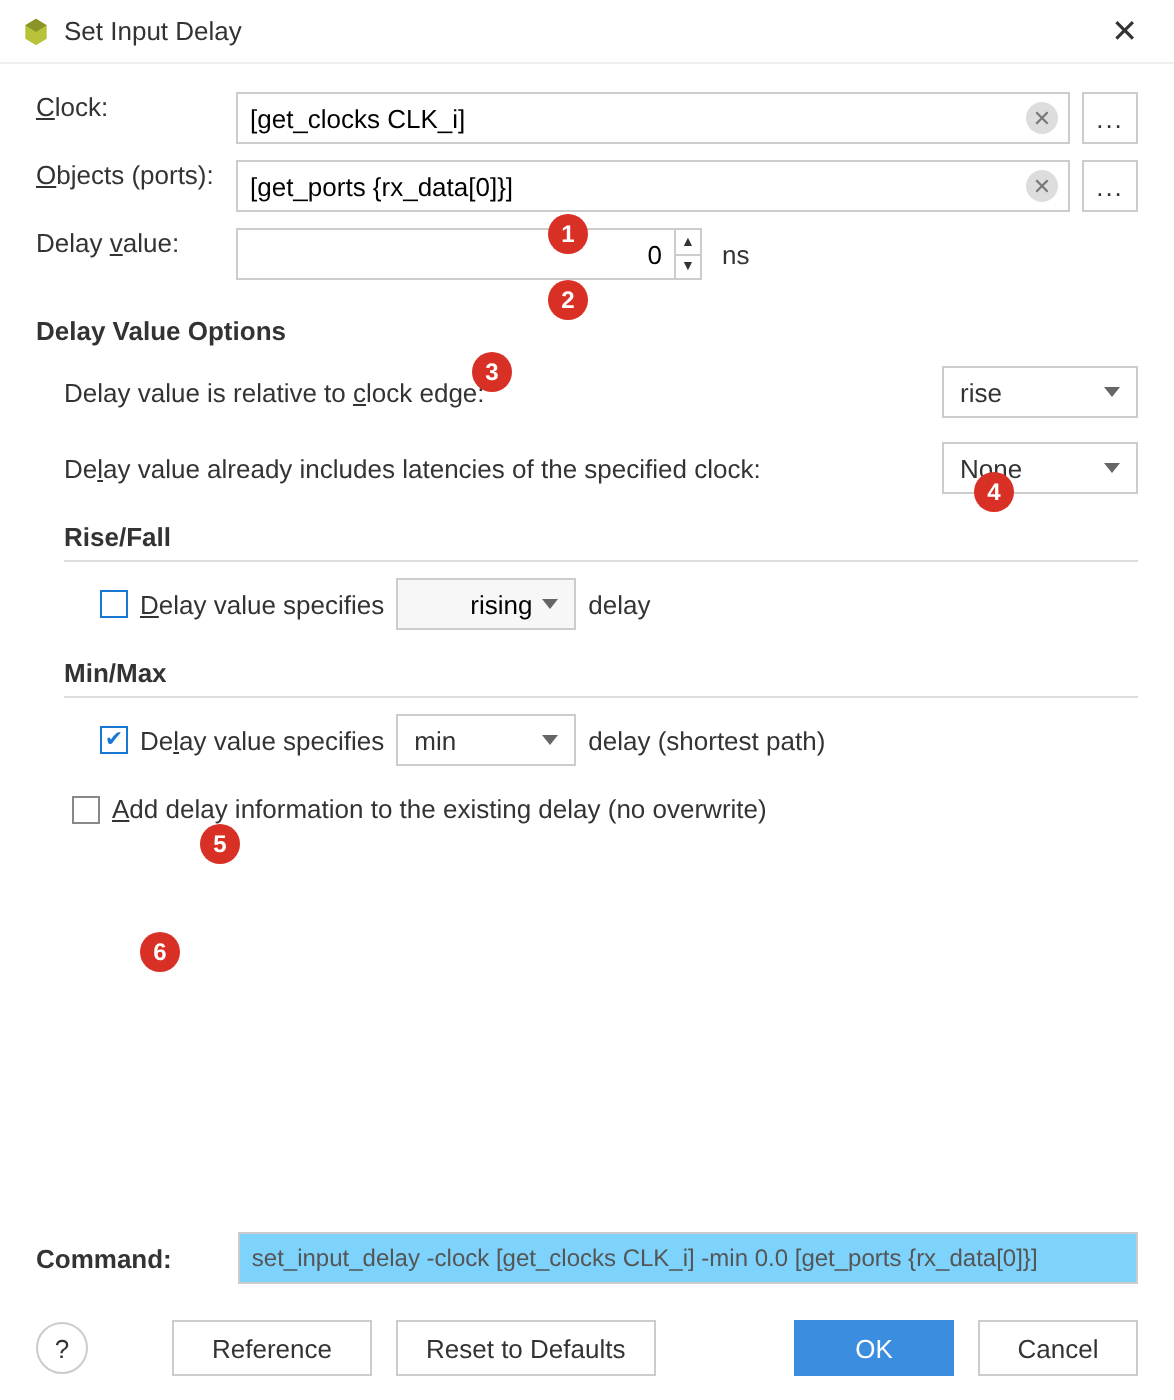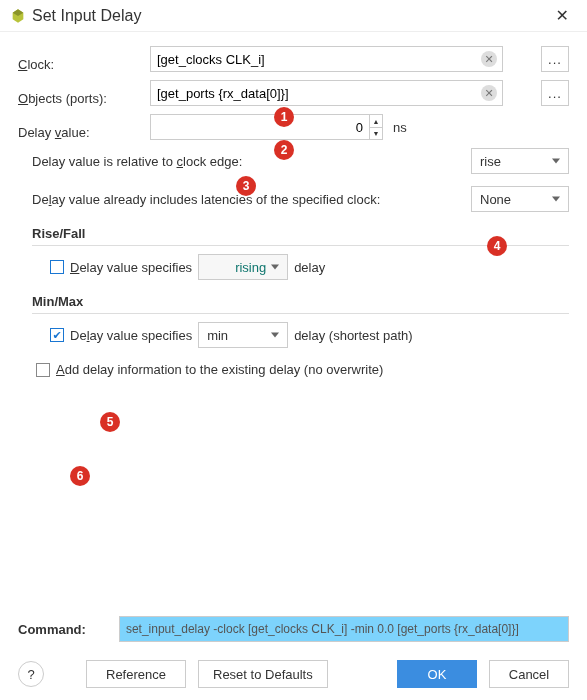--- a/index.html
+++ b/index.html
@@ -1,44 +1,44 @@
 <!DOCTYPE html>
 <html><head>
 <meta charset="utf-8">
 <style>
   * { box-sizing: border-box; font-family: "Segoe UI", Arial, sans-serif; }
   body { margin: 0; width: 587px; height: 700px; background: #fff; color: #333; font-size: 13px; }
   .titlebar { height: 32px; display: flex; align-items: center; padding: 0 10px; border-bottom: 1px solid #eee; }
   .titlebar-icon { width: 16px; height: 16px; margin-right: 6px; }
-  .titlebar-text { flex: 1; font-size: 16px; }
+  .titlebar-text { flex: 1; font-size: 13px; }
   .titlebar-close { font-size: 16px; padding: 2px 8px; cursor: pointer; }
   .content { padding: 14px 18px 0 18px; height: 616px; position: relative; }
   .desc-row { display: flex; align-items: flex-start; margin-bottom: 36px; }
   .desc-text { flex: 1; font-size: 13px; }
   .big-icon { width: 30px; height: 30px; margin-left: 8px; }
-  .form-row { display: flex; align-items: flex-end; margin-bottom: 8px; position: relative; gap: 32px; }
+  .form-row { display: flex; align-items: flex-start; margin-bottom: 8px; position: relative; }
   .form-label { width: 100px; font-size: 13px; padding-right: 4px; }
   .form-label.short { width: 100px; }
   .input-wrap { flex: 1; position: relative; display: flex; align-items: center; }
   .text-input { flex: 1; height: 26px; border: 1px solid #ccc; padding: 2px 24px 2px 6px; font-size: 13px; background: #fff; }
   .clear-btn { position: absolute; right: 6px; top: 50%; transform: translateY(-50%); width: 16px; height: 16px; border-radius: 50%; background: #ddd; color: #777; display: flex; align-items: center; justify-content: center; font-size: 11px; cursor: pointer; }
   .more-btn { width: 28px; height: 26px; margin-left: 6px; border: 1px solid #ccc; background: #fff; display: flex; align-items: center; justify-content: center; cursor: pointer; font-size: 13px; letter-spacing: 1px; }
   .num-wrap { display: flex; align-items: center; }
   .num-input { width: 220px; height: 26px; border: 1px solid #ccc; padding: 2px 6px; font-size: 13px; text-align: right; }
   .spinner { display: flex; flex-direction: column; margin-left: -1px; }
   .spinner div { width: 14px; height: 13px; border: 1px solid #ccc; font-size: 7px; display: flex; align-items: center; justify-content: center; cursor: pointer; background: #fff; }
   .spinner div:first-child { border-bottom: none; }
   .unit { margin-left: 10px; font-size: 13px; }
   .section-head { font-weight: bold; font-size: 13px; margin: 18px 0 10px 0; }
   .opt-row { display: flex; align-items: center; margin-bottom: 12px; padding-left: 14px; }
   .opt-row .opt-label { flex: 1; font-size: 13px; }
   .select { height: 26px; border: 1px solid #ccc; background: #fff; padding: 0 22px 0 8px; font-size: 13px; position: relative; min-width: 90px; cursor: pointer; display: flex; align-items: center; }
   .select::after { content: ""; position: absolute; right: 8px; top: 50%; width: 0; height: 0; border-left: 4px solid transparent; border-right: 4px solid transparent; border-top: 5px solid #666; transform: translateY(-50%); }
   .select.wide { width: 98px; }
-  .select.disabled { color: #0f766e; background: #f7f7f7; padding-left: 36px; }
+  .select.disabled { color: #000000; background: #f7f7f7; padding-left: 36px; }
   .sub-head { font-weight: bold; font-size: 13px; margin: 14px 0 8px 14px; border-bottom: 1px solid #ddd; padding-bottom: 4px; }
   .chk-row { display: flex; align-items: center; padding-left: 32px; margin-bottom: 10px; }
   .chkbox { width: 14px; height: 14px; border: 1px solid #1976d2; margin-right: 6px; display: flex; align-items: center; justify-content: center; cursor: pointer; flex-shrink: 0; }
   .chkbox.plain { border-color: #888; }
   .chkbox.checked::after { content: "✔"; font-size: 11px; color: #1976d2; line-height: 1; }
   .chk-label { font-size: 13px; margin-right: 6px; }
   .trailing { font-size: 13px; margin-left: 6px; }
   .nomarg { padding-left: 18px; }
   .command-row { position: absolute; left: 18px; right: 18px; bottom: 6px; display: flex; align-items: center; gap: 25px; }
   .command-row .cmd-label { font-weight: bold; font-size: 13px; margin-right: 8px; }
@@ -98,20 +98,21 @@
     <div class="num-wrap">
       <input class="num-input" value="0" style="">
       <div class="spinner">
         <div>▲</div>
         <div>▼</div>
       </div>
       <span class="unit">ns</span>
     </div>
   </div>
 
+  <div class="section-head">Delay Value Options</div>
 
   <div class="opt-row">
     <div class="opt-label"><span>Delay value is relative to </span><span class="u">c</span><span>lock edge:</span></div>
     <div class="select wide">
         <span>rise</span>
       </div>
   </div>
 
   <div class="opt-row">
     <div class="opt-label"><span>De</span><span class="u">l</span><span>ay value already includes latencies of the specified clock:</span></div>

